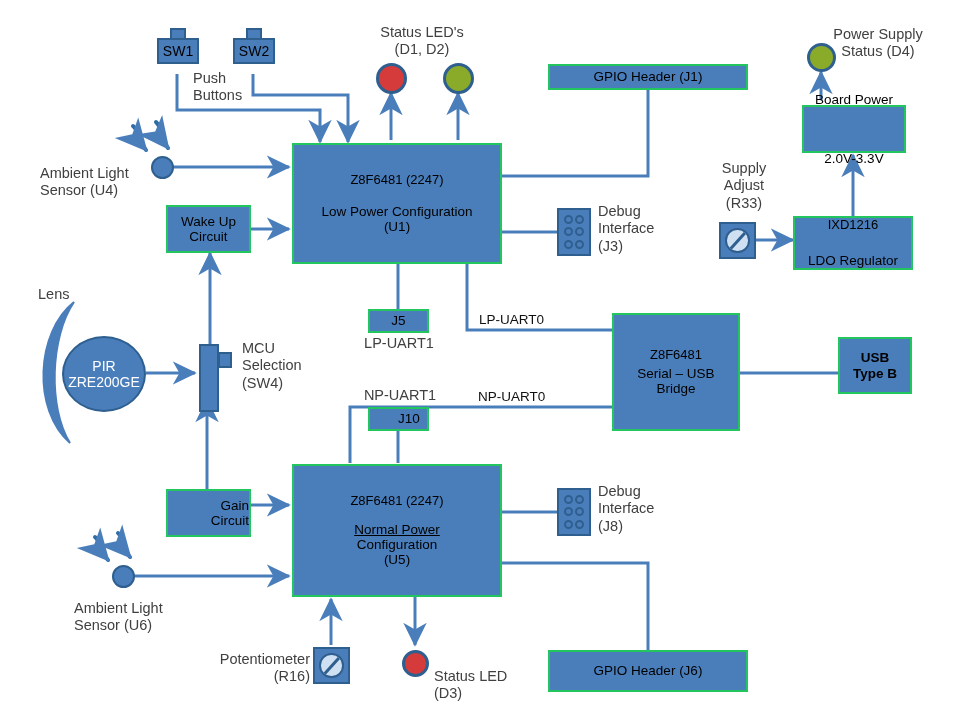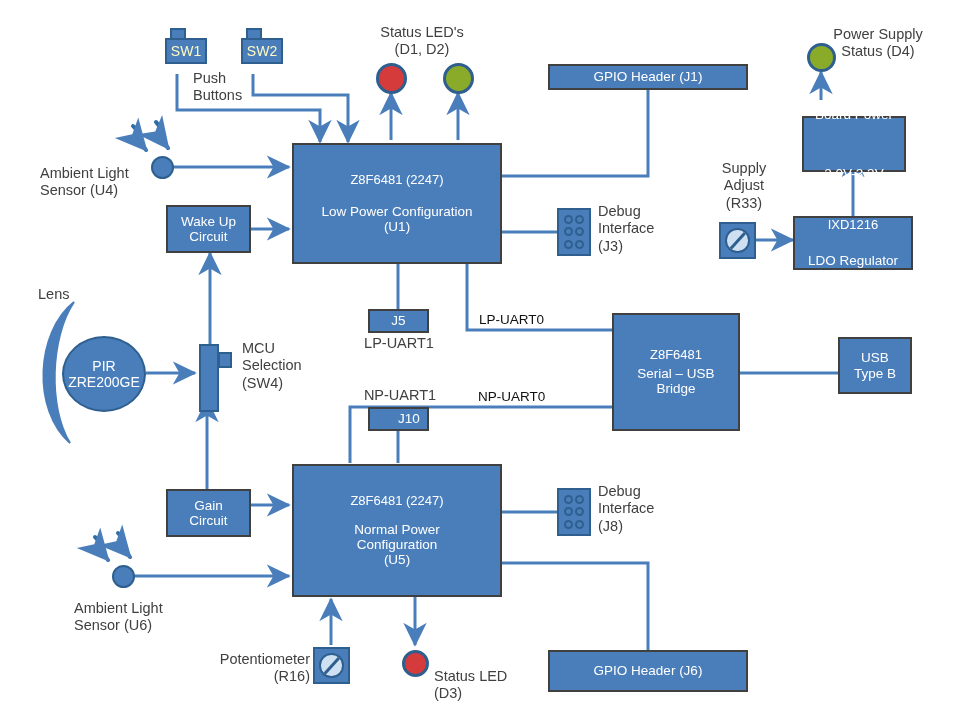--- a/index.html
+++ b/index.html
@@ -19,22 +19,22 @@
   }
   svg.layer {
     position: absolute;
     left: 0; top: 0;
     width: 960px; height: 720px;
   }
   .blk {
     position: absolute;
     box-sizing: border-box;
     background: #4a7ebb;
-    border: 2px solid #404040;
-    color: #ffffff;
+    border: 2px solid #22c55e;
+    color: #000000;
     display: flex;
     flex-direction: column;
     align-items: center;
     justify-content: center;
     text-align: center;
     line-height: 1.12;
     z-index: 3;
   }
   .blk .t1 { font-size: 13px; }
   .blk .t2 { font-size: 13.5px; }
@@ -110,26 +110,26 @@
     left: 50%; top: 0;
     transform: translateX(-50%);
     width: 16px; height: 12px;
     background: #4a7ebb;
     border: 2px solid #2e5f8f;
     box-sizing: border-box;
     border-bottom: none;
   }
   .pbtn .body {
     position: absolute;
-    left: 8px; top: 10px;
+    left: 0; top: 10px;
     width: 100%; height: 26px;
     background: #4a7ebb;
     border: 2px solid #2e5f8f;
     box-sizing: border-box;
-    color: #fef9c3;
+    color: #000000;
     font-size: 14px;
     display: flex;
     align-items: center;
     justify-content: center;
   }
   .conn {
     position: absolute;
     background: #4a7ebb;
     border: 2px solid #2e5f8f;
     box-sizing: border-box;
@@ -282,21 +282,21 @@
   <div class="led" style="left:443px; top:63px; width:31px; height:31px; background:#8aaa2a;"></div>
 
   <div class="blk" style="left:548px; top:64px; width:200px; height:26px;">
     <span class="t2">GPIO Header (J1)</span>
   </div>
 
   <div class="lbl" style="left:808px; top:26px; width:140px;">Power Supply
 Status (D4)</div>
   <div class="led" style="left:807px; top:43px; width:29px; height:29px; background:#8aaa2a;"></div>
 
-  <div class="blk" style="left:802px; top:116px; width:104px; height:56px;gap:44px;">
+  <div class="blk" style="left:802px; top:105px; width:104px; height:48px;gap:44px;">
     <span class="t2">Board Power</span>
     <span class="t2">2.0V-3.3V</span>
   </div>
 
   <div class="lbl" style="left:694px; top:160px; width:100px;">Supply
 Adjust
 (R33)</div>
   <div class="pot" style="left:719px; top:222px; width:37px; height:37px;">
     <div class="knob"></div>
   </div>
@@ -354,40 +354,40 @@
   <div class="lbl" style="left:355px; top:335px; width:88px;">LP-UART1</div>
 
   <div class="sig" style="left:477px; top:312px;">LP-UART0</div>
 
   <div class="blk" style="left:612px; top:313px; width:128px; height:118px;">
     <span class="t1">Z8F6481</span>
     <span class="t2" style="margin-top:4px;">Serial – USB</span>
     <span class="t3">Bridge</span>
   </div>
 
-  <div class="blk" style="left:838px; top:337px; width:74px; height:57px;">
+  <div class="blk" style="left:838px; top:337px; width:74px; height:57px;font-weight:bold;">
     <span class="t2">USB</span>
     <span class="t2">Type B</span>
   </div>
 
   <div class="lbl" style="left:356px; top:387px; width:88px;">NP-UART1</div>
   <div class="blk" style="left:368px; top:407px; width:61px; height:24px;padding-left:21px;">
     <span class="t2">J10</span>
   </div>
 
   <div class="sig" style="left:476px; top:389px;">NP-UART0</div>
 
-  <div class="blk" style="left:166px; top:489px; width:85px; height:48px;">
+  <div class="blk" style="left:166px; top:489px; width:85px; height:48px;align-items:flex-end;">
     <span class="t2">Gain</span>
     <span class="t2">Circuit</span>
   </div>
 
   <div class="blk" style="left:292px; top:464px; width:210px; height:133px;">
     <span class="t1">Z8F6481 (2247)</span>
-    <span class="t2" style="margin-top:14px;">Normal Power</span>
+    <span class="t2" style="margin-top:14px;text-decoration:underline;">Normal Power</span>
     <span class="t3">Configuration</span>
     <span class="t3">(U5)</span>
   </div>
 
   <div class="conn" style="left:557px; top:488px; width:34px; height:48px;">
     <i></i>
       <i></i>
     <i></i>
       <i></i>
     <i></i>

